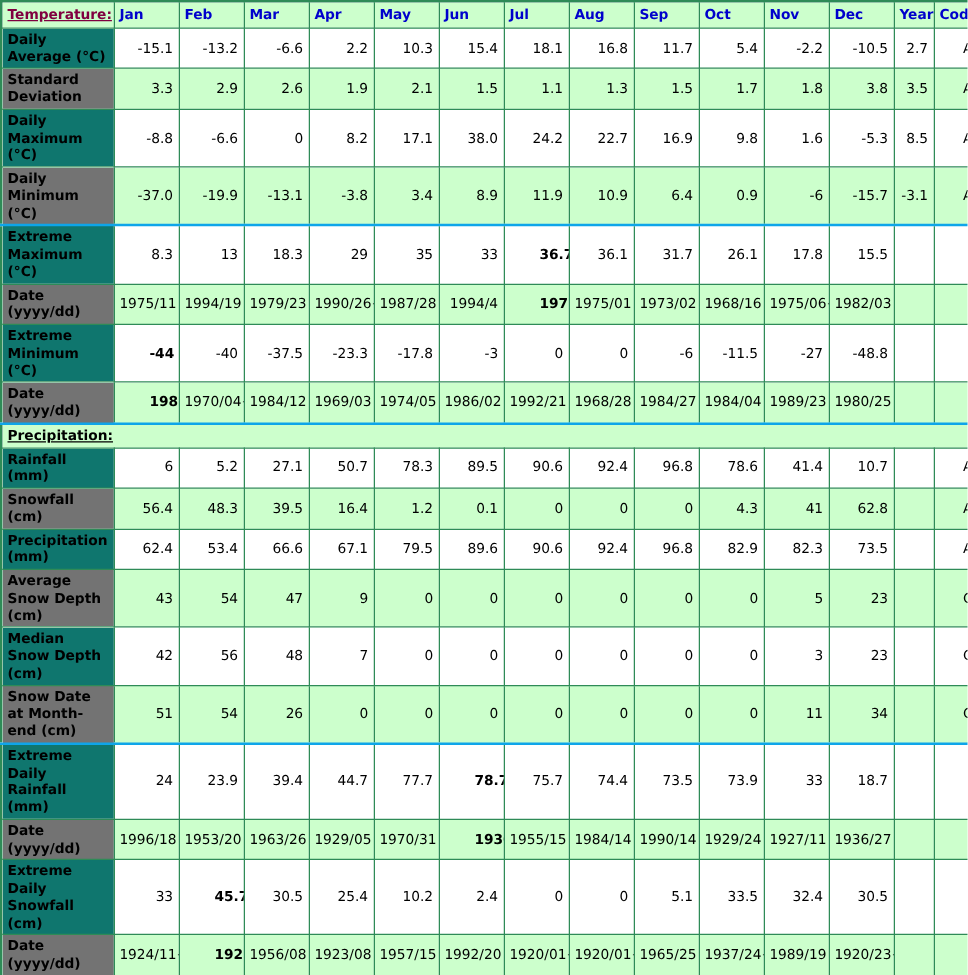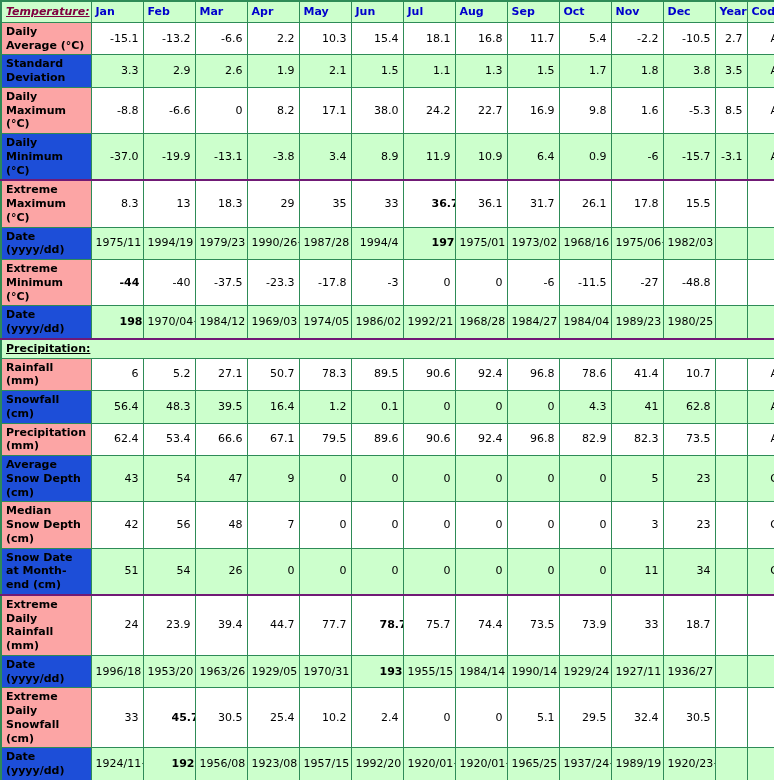--- a/index.html
+++ b/index.html
@@ -60,30 +60,29 @@
     background: #CCFFCC;
     color: #0000CC;
     font-weight: bold;
     font-size: 11px;
     padding: 3px 4px;
   }
   tr.hdr td.corner {
     color: #800040;
     text-decoration: underline;
     text-align: left;
-    font-style: italic;
   }
   
   tr.band td { background: #CCFFCC; }
   tr.plain td { background: #FFFFFF; }
-  tr.plain td.lbl { background: #fca5a5; }
-  tr.band td.lbl { background: #1d4ed8; }
+  tr.plain td.lbl { background: #0f766e; }
+  tr.band td.lbl { background: #737373; }
   
   tr.grouptop td {
-    border-top: 2px solid #701a75;
+    border-top: 2px solid #0ea5e9;
   }
 </style>
 </head>
 <body>
 
 <table class="climate">
   <colgroup>
     <col style="width:90px">
     <col style="width:52px">
       <col style="width:52px">
@@ -397,21 +396,21 @@
         <td class="lbl">Extreme Daily Snowfall (cm)</td>
         <td class="num">33</td>
         <td class="num bold">45.7</td>
         <td class="num">30.5</td>
         <td class="num">25.4</td>
         <td class="num">10.2</td>
         <td class="num">2.4</td>
         <td class="num">0</td>
         <td class="num">0</td>
         <td class="num">5.1</td>
-        <td class="num">29.5</td>
+        <td class="num">33.5</td>
         <td class="num">32.4</td>
         <td class="num">30.5</td>
         <td class="num"></td>
         <td class="num"></td>
       </tr>
       <tr class="band">
         <td class="lbl">Date (yyyy/dd)</td>
         <td class="num">1924/11+</td>
         <td class="num bold">1922/23</td>
         <td class="num">1956/08</td>

